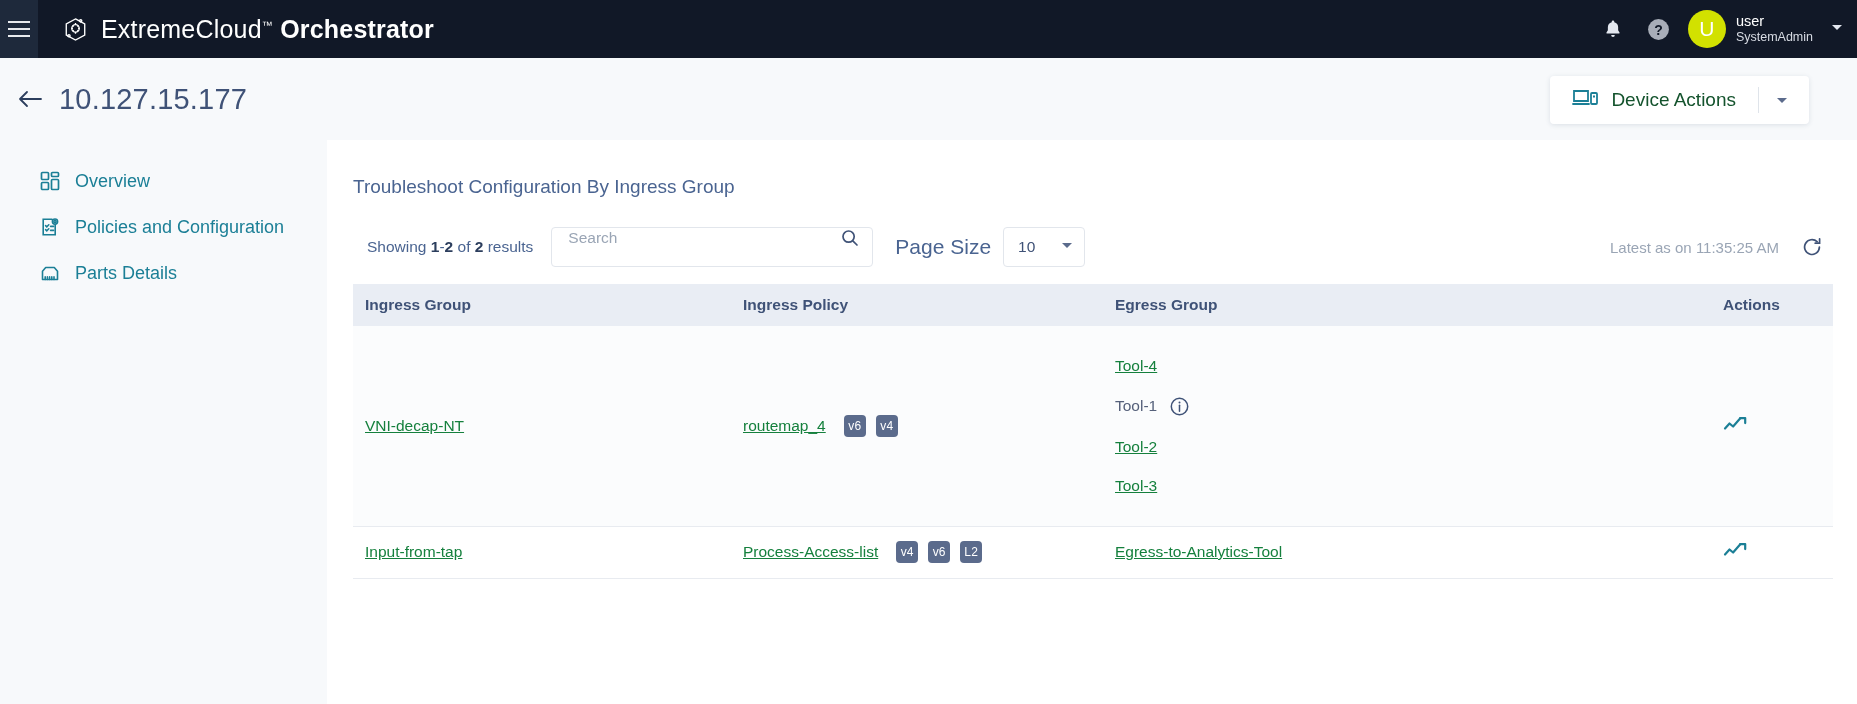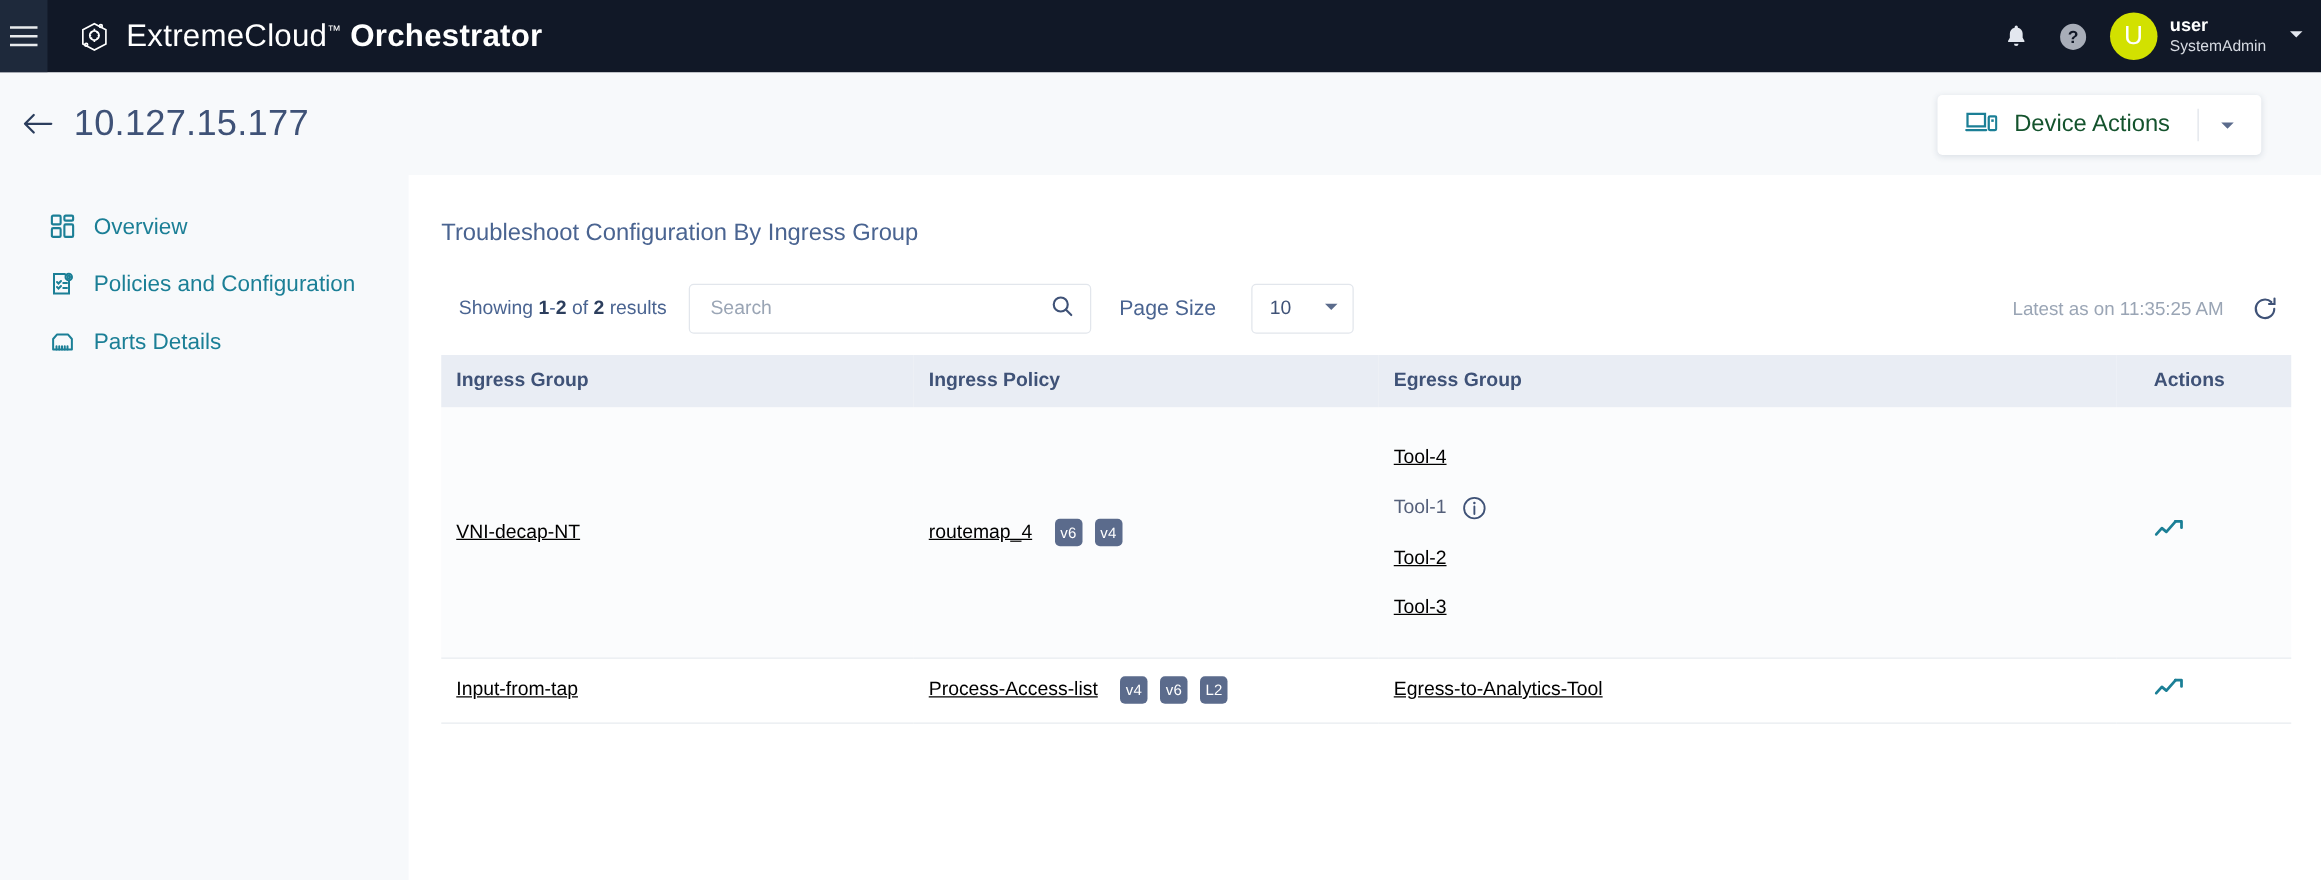--- a/index.html
+++ b/index.html
@@ -52,21 +52,21 @@
   .ticon { width: 46px; height: 58px; display:flex; align-items:center; justify-content:center; cursor:pointer;}
   .avatar {
     width: 38px; height: 38px; border-radius: 50%;
     background: #d2e100;
     color: #ffffff;
     display: flex; align-items: center; justify-content: center;
     font-size: 21px; font-weight: 400;
     margin-left: 6px; margin-right: 10px;
   }
   .userblock { line-height: 1.25; }
-  .userblock .uname { color:#ffffff; font-size:14.5px; font-weight:700; }
+  .userblock .uname { color:#ffffff; font-size:14.5px; font-weight:400; }
   .userblock .urole { color:#d7dbe3; font-size:12.5px; font-weight:400; }
   .caret-down { margin-left: 16px; margin-right: 4px; cursor:pointer;}
 
   
   .pagehead {
     height: 82px;
     background: #f7f9fb;
     display: flex; align-items: center;
     position: relative;
   }
@@ -143,32 +143,32 @@
     margin-bottom: 14px;
   }
   .showing {
     font-size: 15.5px; color:#4a6491; margin-right: 18px; white-space:nowrap;
   }
   .showing b { color:#2c3e5d; font-weight:700; }
   .searchbox {
     width: 322px; height: 40px;
     border: 1px solid #e2e6ec;
     border-radius: 4px;
-    display:flex; align-items:center;
+    display:flex; align-items:flex-start;
     padding: 0 12px 0 14px;
     background:#fff;
   }
   .searchbox input {
     flex:1; border:none; outline:none;
     font-size:15.5px; color:#3f5277;
     font-family:"Liberation Sans", sans-serif;
     background: transparent;
   }
   .searchbox input::placeholder { color:#9aa5b5; }
-  .pagesize-label { font-size:17px; color:#4a6491; margin-left:22px; margin-right:28px; }
+  .pagesize-label { font-size:21px; color:#4a6491; margin-left:22px; margin-right:12px; }
   .pagesize {
     width: 82px; height: 40px;
     border:1px solid #e2e6ec; border-radius:4px;
     display:flex; align-items:center; justify-content:space-between;
     padding: 0 9px 0 14px;
     font-size:15.5px; color:#3f5277;
     cursor:pointer; background:#fff;
   }
   .latest {
     position:absolute; right: 10px; top:0; height:46px;
@@ -197,21 +197,21 @@
     vertical-align: middle;
     border-bottom: 1px solid #e8ebf0;
     font-size: 15.5px;
     color: #3f5277;
   }
   tr.row-tall td { height: 200px; }
   tr.row-short td { height: 52px; }
   tr.row-tall td { background: #fbfcfd; }
 
   a.link {
-    color: #000000;
+    color: #15803d;
     text-decoration: underline;
     font-size: 15.5px;
     cursor: pointer;
   }
   .policy-cell { display:flex; align-items:center; gap: 10px; }
   .policy-cell a { margin-right: 8px; }
   .badge {
     display:inline-flex; align-items:center; justify-content:center;
     min-width: 22px; height: 22px;
     padding: 0 4px;

